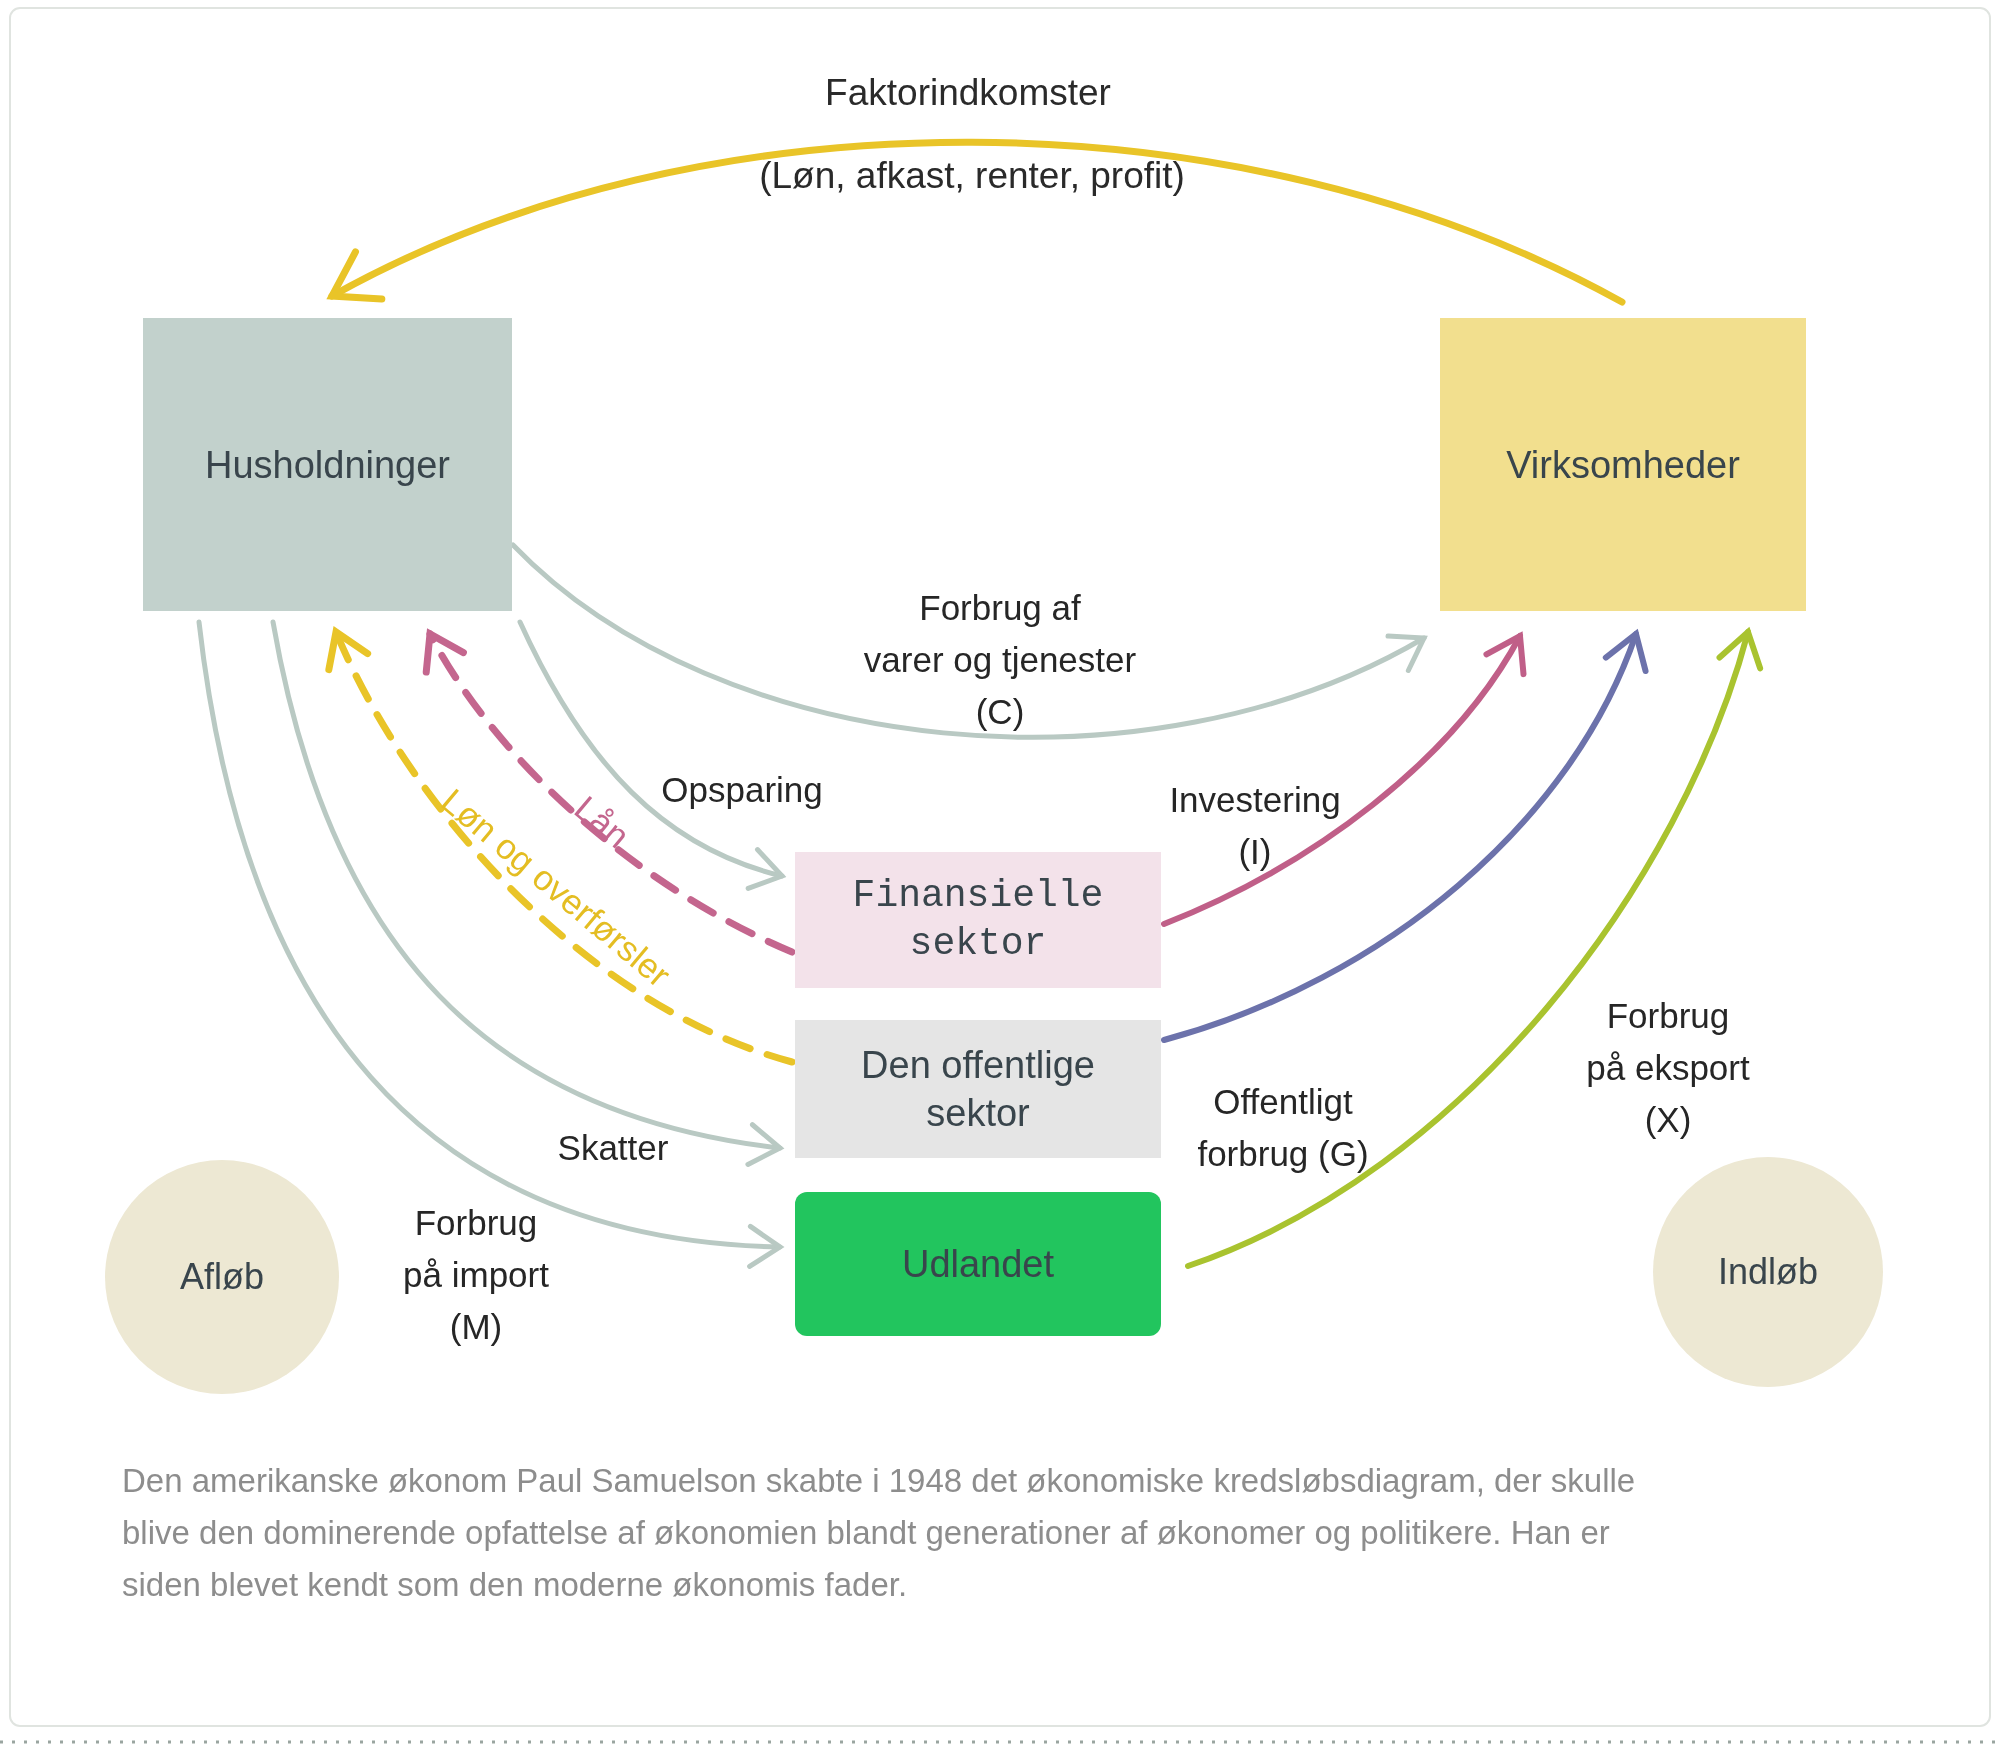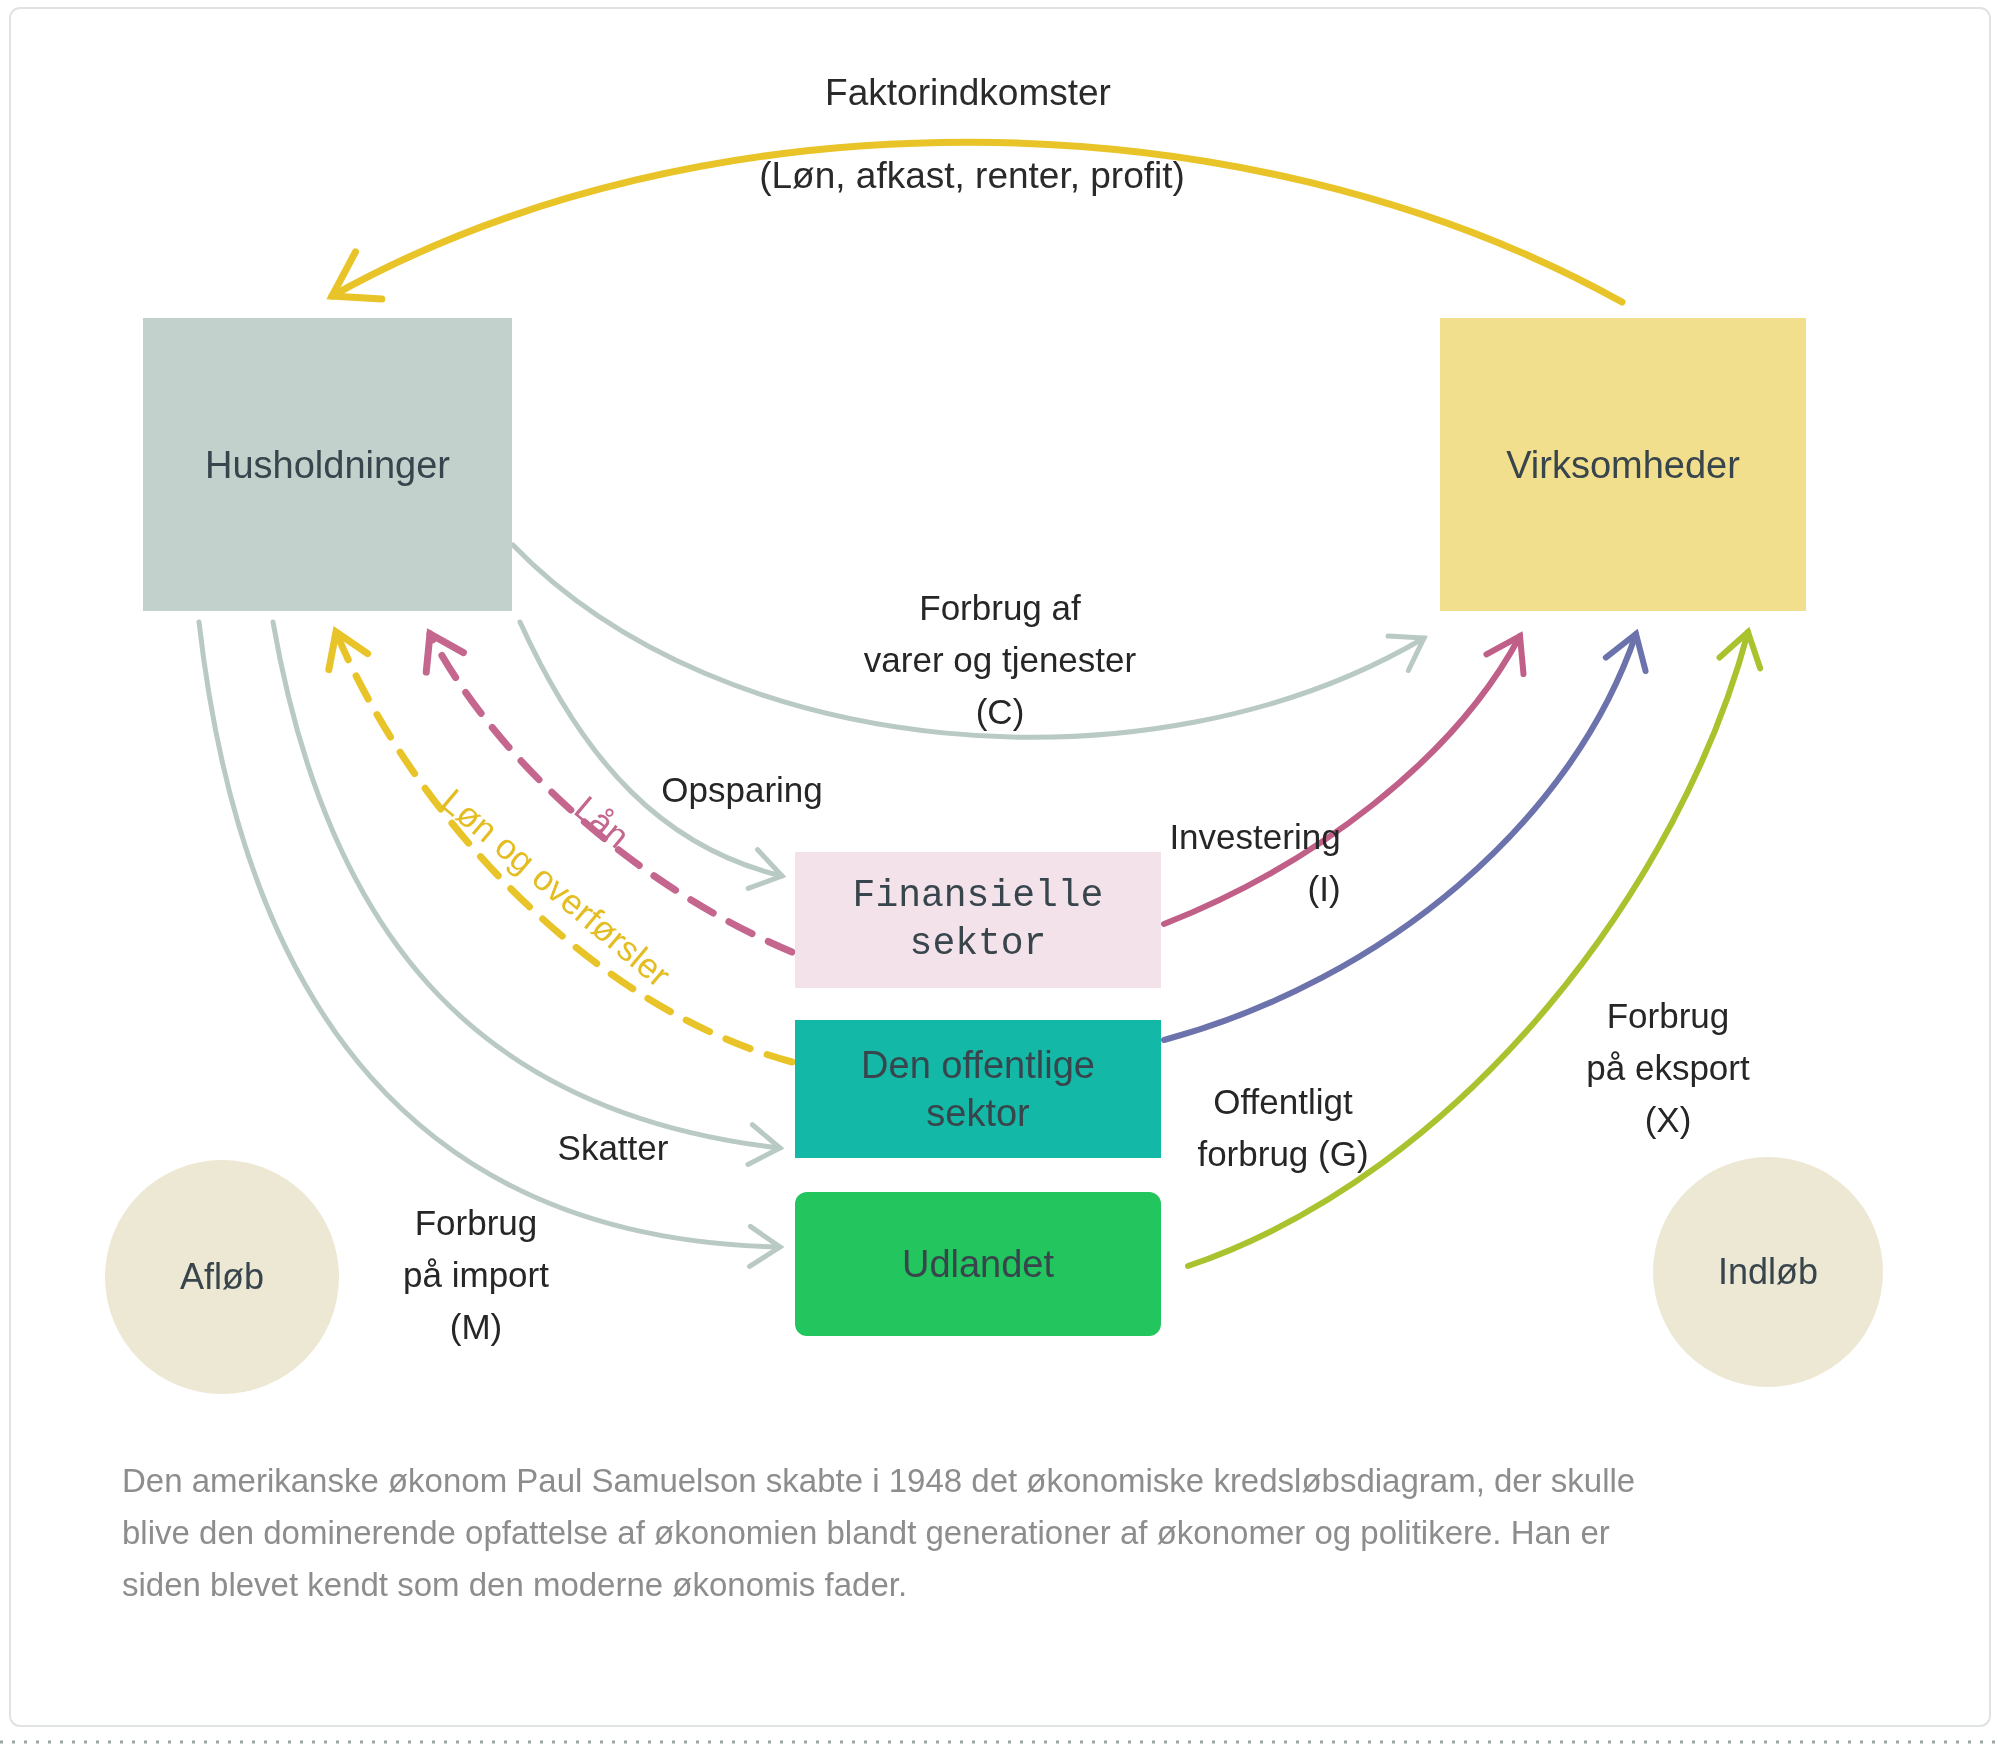--- a/index.html
+++ b/index.html
@@ -83,21 +83,21 @@
     <path d="M 1188 1266 C 1465 1172, 1682 882, 1748 632" fill="none" stroke-width="6" stroke-linecap="round" marker-end="url(#mk-green)" stroke="#a9c32f"></path>
   </svg>
 
   <div class="node" style="left: 143px; top: 318px; width: 369px; height: 293px; background: rgb(194, 209, 204);">Husholdninger</div>
 
   <div class="node" style="left: 1440px; top: 318px; width: 366px; height: 293px; background: rgb(242, 223, 142);">Virksomheder</div>
 
   <div class="node" style="left: 795px; top: 852px; width: 366px; height: 136px; background: rgb(243, 226, 234); font-family: Liberation Mono, monospace;">Finansielle
 sektor</div>
 
-  <div class="node" style="left: 795px; top: 1020px; width: 366px; height: 138px; background: #14b8a6;">Den offentlige
+  <div class="node" style="left: 795px; top: 1020px; width: 366px; height: 138px; background: #e5e5e5;">Den offentlige
 sektor</div>
 
   <div class="node" style="left: 795px; top: 1192px; width: 366px; height: 144px; background: #22c55e; border-radius: 12px;">Udlandet</div>
 
   <div class="ellipse" style="left: 1653px; top: 1157px; width: 230px; height: 230px; background: rgb(237, 232, 211);">Indløb</div>
 
   <div class="ellipse" style="left: 105px; top: 1160px; width: 234px; height: 234px; background: rgb(237, 232, 211);">Afløb</div>
 
   <div class="lbl lbl-title" style="left:968px;top:93px;">Faktorindkomster</div>
 
@@ -106,21 +106,21 @@
   <div class="lbl" style="left:1000px;top:660px;">Forbrug af
 varer og tjenester
 (C)</div>
 
   <div class="lbl" style="left:742px;top:790px;">Opsparing</div>
 
   <div class="lbl lbl-rot40 lbl-pink" style="left:602px;top:822px;">Lån</div>
 
   <div class="lbl lbl-rot40 lbl-yellow" style="left:556px;top:888px;">Løn og overførsler</div>
 
-  <div class="lbl" style="left:1255px;top:863px;text-align:right;">Investering
+  <div class="lbl" style="left:1255px;top:826px;">Investering
 (I)</div>
 
   <div class="lbl" style="left:613px;top:1148px;">Skatter</div>
 
   <div class="lbl" style="left:1283px;top:1128px;">Offentligt
 forbrug (G)</div>
 
   <div class="lbl" style="left:476px;top:1275px;">Forbrug
 på import
 (M)</div>

